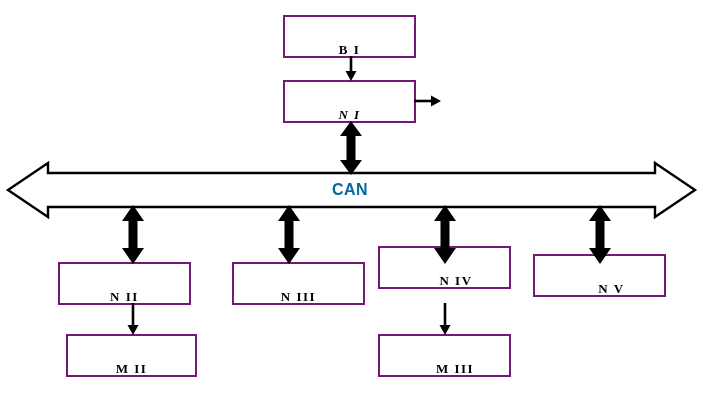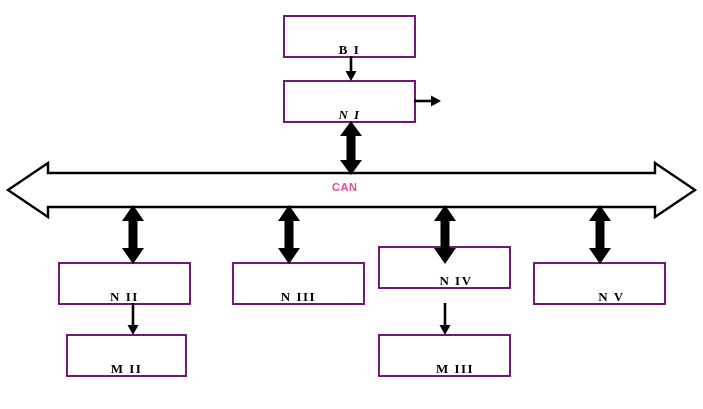--- a/index.html
+++ b/index.html
@@ -37,22 +37,22 @@
   }
   .bus-svg {
     position: absolute;
     left: 0;
     top: 0;
   }
   .bus-label {
     position: absolute;
     font-family: "Liberation Sans", "DejaVu Sans", sans-serif;
     font-weight: bold;
-    font-size: 11px;
-    color: #ec4899;
+    font-size: 16px;
+    color: #0369a1;
     letter-spacing: 0.5px;
     white-space: nowrap;
     line-height: 1;
   }
   .connector {
     position: absolute;
   }
 </style>
 </head>
 <body>
@@ -73,25 +73,25 @@
   </div>
 
   <div class="node-box" style="left:232px; top:262px; width:133px; height:43px;">
     <span class="node-label">N III</span>
   </div>
 
   <div class="node-box" style="left:378px; top:246px; width:133px; height:43px;padding-left:23px;">
     <span class="node-label">N IV</span>
   </div>
 
-  <div class="node-box" style="left:533px; top:262px; width:133px; height:43px;padding-left:24px;">
+  <div class="node-box" style="left:533px; top:254px; width:133px; height:43px;padding-left:24px;">
     <span class="node-label">N V</span>
   </div>
 
-  <div class="node-box" style="left:66px; top:334px; width:121px; height:43px;">
+  <div class="node-box" style="left:66px; top:334px; width:131px; height:43px;">
     <span class="node-label">M II</span>
   </div>
 
   <div class="node-box" style="left:378px; top:334px; width:133px; height:43px;padding-left:21px;">
     <span class="node-label">M III</span>
   </div>
 
   <svg class="bus-svg" width="703" height="409" viewBox="0 0 703 409" aria-hidden="true">
     <polygon points="8,190 48,163 48,173 655,173 655,163 695,190 655,217 655,207 48,207 48,217" fill="#ffffff" stroke="#000000" stroke-width="2.4" stroke-linejoin="miter"></polygon>
   </svg>

